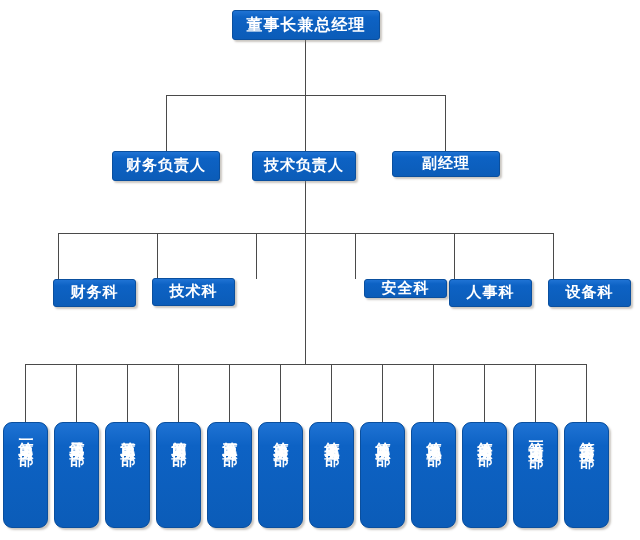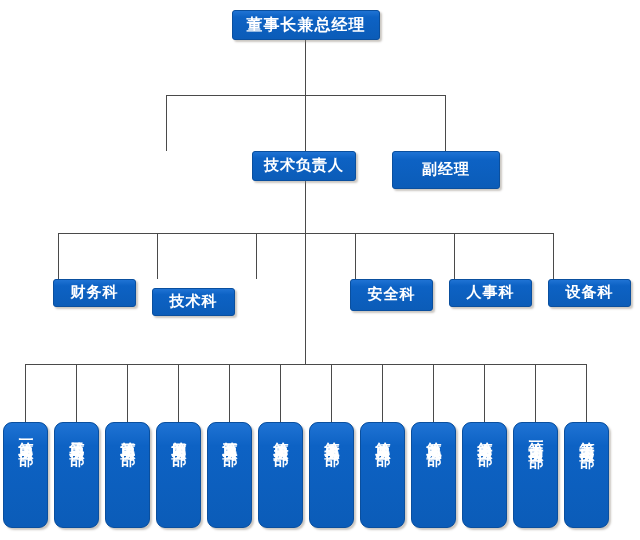--- a/index.html
+++ b/index.html
@@ -103,34 +103,37 @@
   <div class="line v" style="left:382px; top:364px; height:58px;"></div>
   <div class="line v" style="left:433px; top:364px; height:58px;"></div>
   <div class="line v" style="left:484px; top:364px; height:58px;"></div>
   <div class="line v" style="left:535px; top:364px; height:58px;"></div>
   <div class="line v" style="left:586px; top:364px; height:58px;"></div>
 
   <div class="node root" style="left:232px; top:10px; width:148px; height:30px;">
     <span class="label">董事长兼总经理</span>
   </div>
 
+  <div class="node lvl2" style="left:112px; top:151px; width:108px; height:30px;">
+    <span class="label">财务负责人</span>
+  </div>
   <div class="node lvl2" style="left:252px; top:151px; width:104px; height:30px;">
     <span class="label">技术负责人</span>
   </div>
-  <div class="node lvl2" style="left:392px; top:151px; width:108px; height:38px;">
+  <div class="node lvl2" style="left:392px; top:151px; width:108px; height:26px;">
     <span class="label">副经理</span>
   </div>
 
   <div class="node lvl3" style="left:17px; top:279px; width:83px; height:28px;">
     <span class="label">财务科</span>
   </div>
-  <div class="node lvl3" style="left:116px; top:288px; width:83px; height:28px;">
+  <div class="node lvl3" style="left:116px; top:278px; width:83px; height:28px;">
     <span class="label">技术科</span>
   </div>
-  <div class="node lvl3" style="left:314px; top:279px; width:83px; height:32px;">
+  <div class="node lvl3" style="left:328px; top:279px; width:83px; height:19px;">
     <span class="label">安全科</span>
   </div>
   <div class="node lvl3" style="left:512px; top:279px; width:83px; height:28px;">
     <span class="label">设备科</span>
   </div>
   <div class="node lvl3" style="left:413px; top:279px; width:83px; height:28px;">
     <span class="label">人事科</span>
   </div>
 
   <div class="node lvl4" style="left:3px; top:422px; width:45px; height:106px;">

